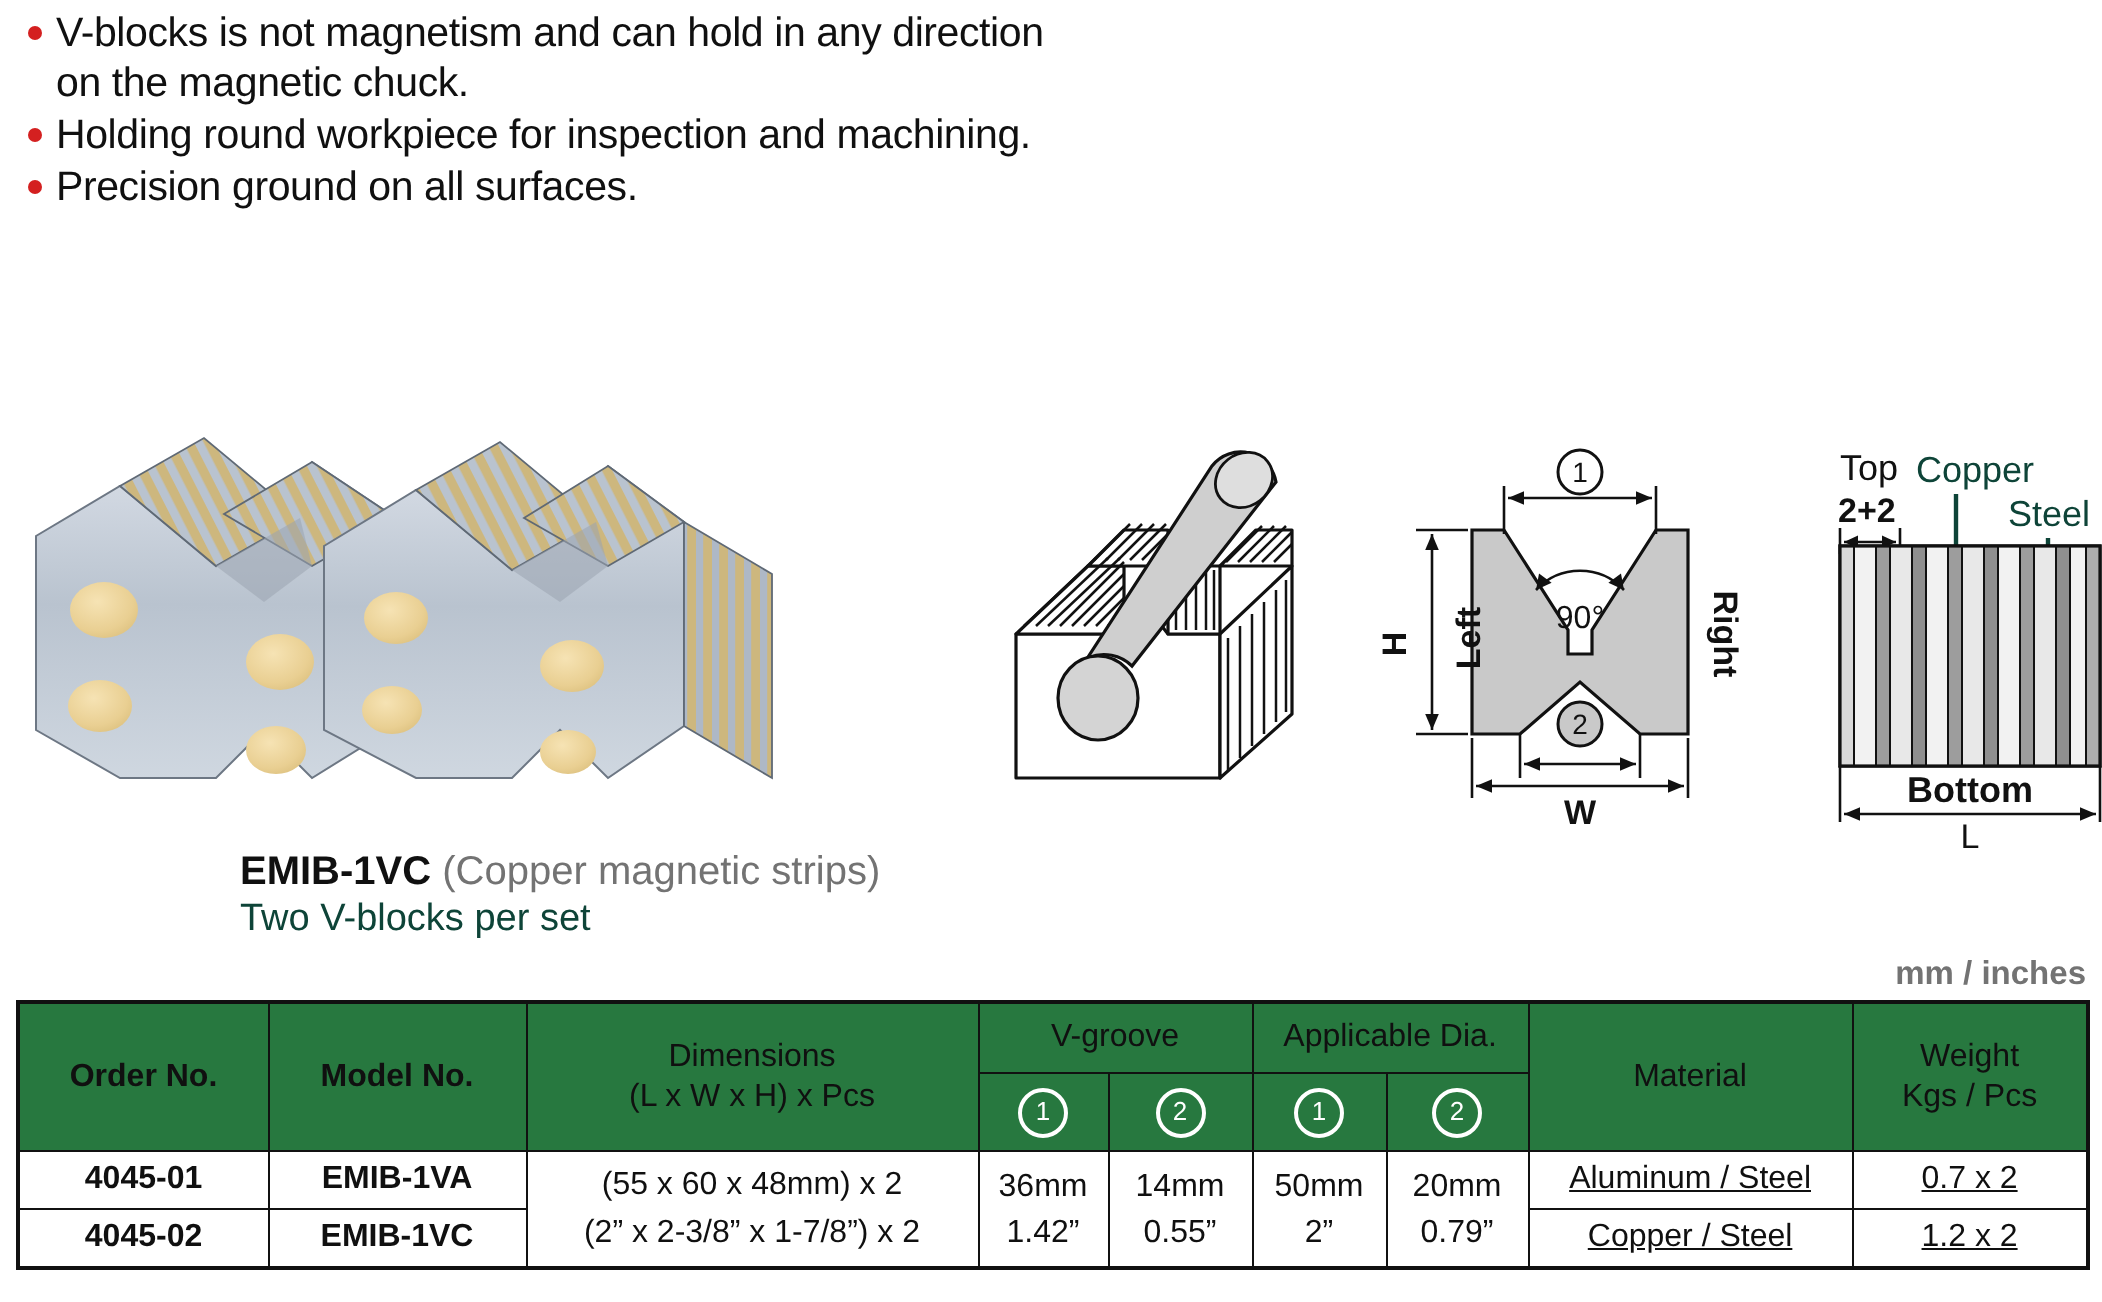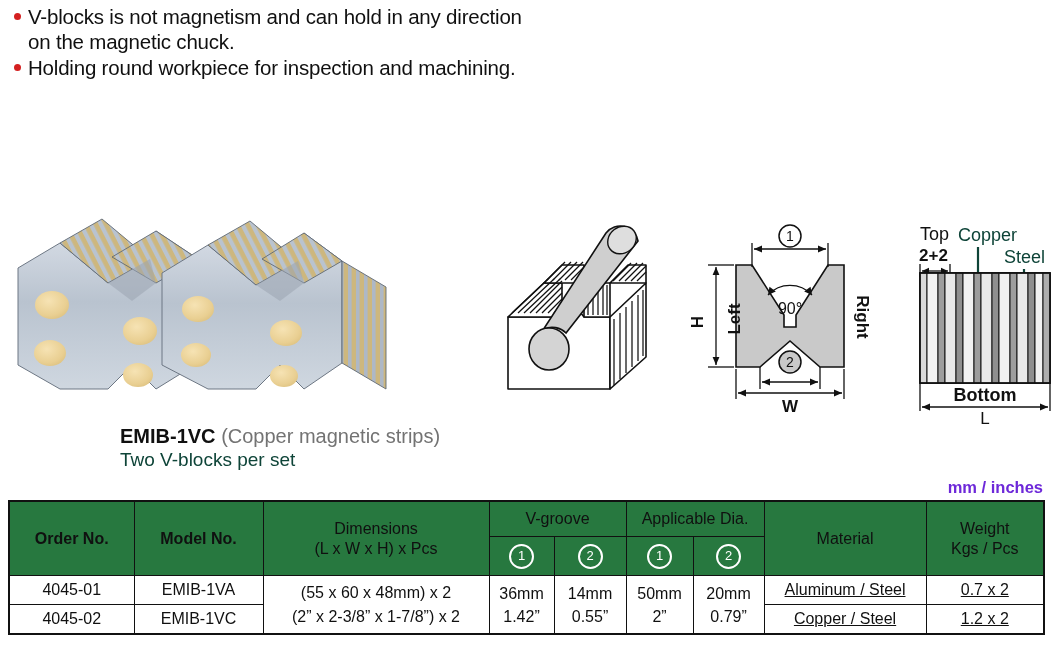--- a/index.html
+++ b/index.html
@@ -43,21 +43,21 @@
   
   .caption{position:absolute;left:120px;top:424px;width:600px;}
   .cap1{font-size:20px;line-height:24px;}
   .cap-model{font-weight:700;color:#101010;}
   .cap-paren{color:#737373;}
   .cap2{font-size:19px;line-height:24px;color:#0E4438;}
 
   
   .units{
     position:absolute;right:8px;top:478px;
-    font-size:16.5px;font-weight:700;color:#6d28d9;
+    font-size:16.5px;font-weight:700;color:#737373;
   }
 
   
   .tbl-wrap{position:absolute;left:8px;top:500px;width:1035px;}
   table.spec{border-collapse:collapse;table-layout:fixed;width:1035px;
              border:2px solid #111;}
   table.spec td{
     border:1px solid #111;
     text-align:center;vertical-align:middle;
     font-size:16px;color:#101010;padding:0;
@@ -67,21 +67,21 @@
     font-size:17px;height:72px;line-height:20px;
   }
   .hd-light{font-weight:400;}
   .hd-top{height:34px;}
   .hd-sub{height:38px;}
   .circ{
     display:inline-block;width:21px;height:21px;line-height:19px;
     border:2px solid #ffffff;border-radius:50%;
     font-size:13px;font-weight:400;text-align:center;color:#fff;
   }
-  .row-cell{height:28px;font-weight:400;}
+  .row-cell{height:28px;font-weight:700;}
   .row-cell-n{height:28px;font-weight:400;text-decoration:underline;}
   .dim-cell{font-weight:400;text-align:left;padding-left:9px;font-size:16.5px;line-height:24px;margin-top:42px;}
   .span-cell{font-weight:400;line-height:23px;font-size:16.5px;}
   .colw-order{width:125px;}
   .colw-model{width:129px;}
   .colw-dim{width:226px;}
   .colw-v{width:65px;}
   .colw-v2{width:72px;}
   .colw-a{width:67px;}
   .colw-a2{width:71px;}
@@ -99,20 +99,26 @@
       <div class="bullet-dot">
           <span></span>
         </div>
       <div class="bullet-text t-black">V-blocks is not magnetism and can hold in any direction on the magnetic chuck.</div>
     </div>
     <div class="bullet-row">
       <div class="bullet-dot">
           <span></span>
         </div>
       <div class="bullet-text t-black">Holding round workpiece for inspection and machining.</div>
+    </div>
+    <div class="bullet-row">
+      <div class="bullet-dot">
+          <span></span>
+        </div>
+      <div class="bullet-text t-black">Precision ground on all surfaces.</div>
     </div>
   </div>
 
   <div class="media">
 
     <div class="photo">
       <svg width="400" height="200" viewBox="0 0 400 200">
         <defs>
           <linearGradient id="steelF" x1="0" y1="0" x2="0" y2="1">
             <stop offset="0%" stop-color="#d7dde6"></stop>

